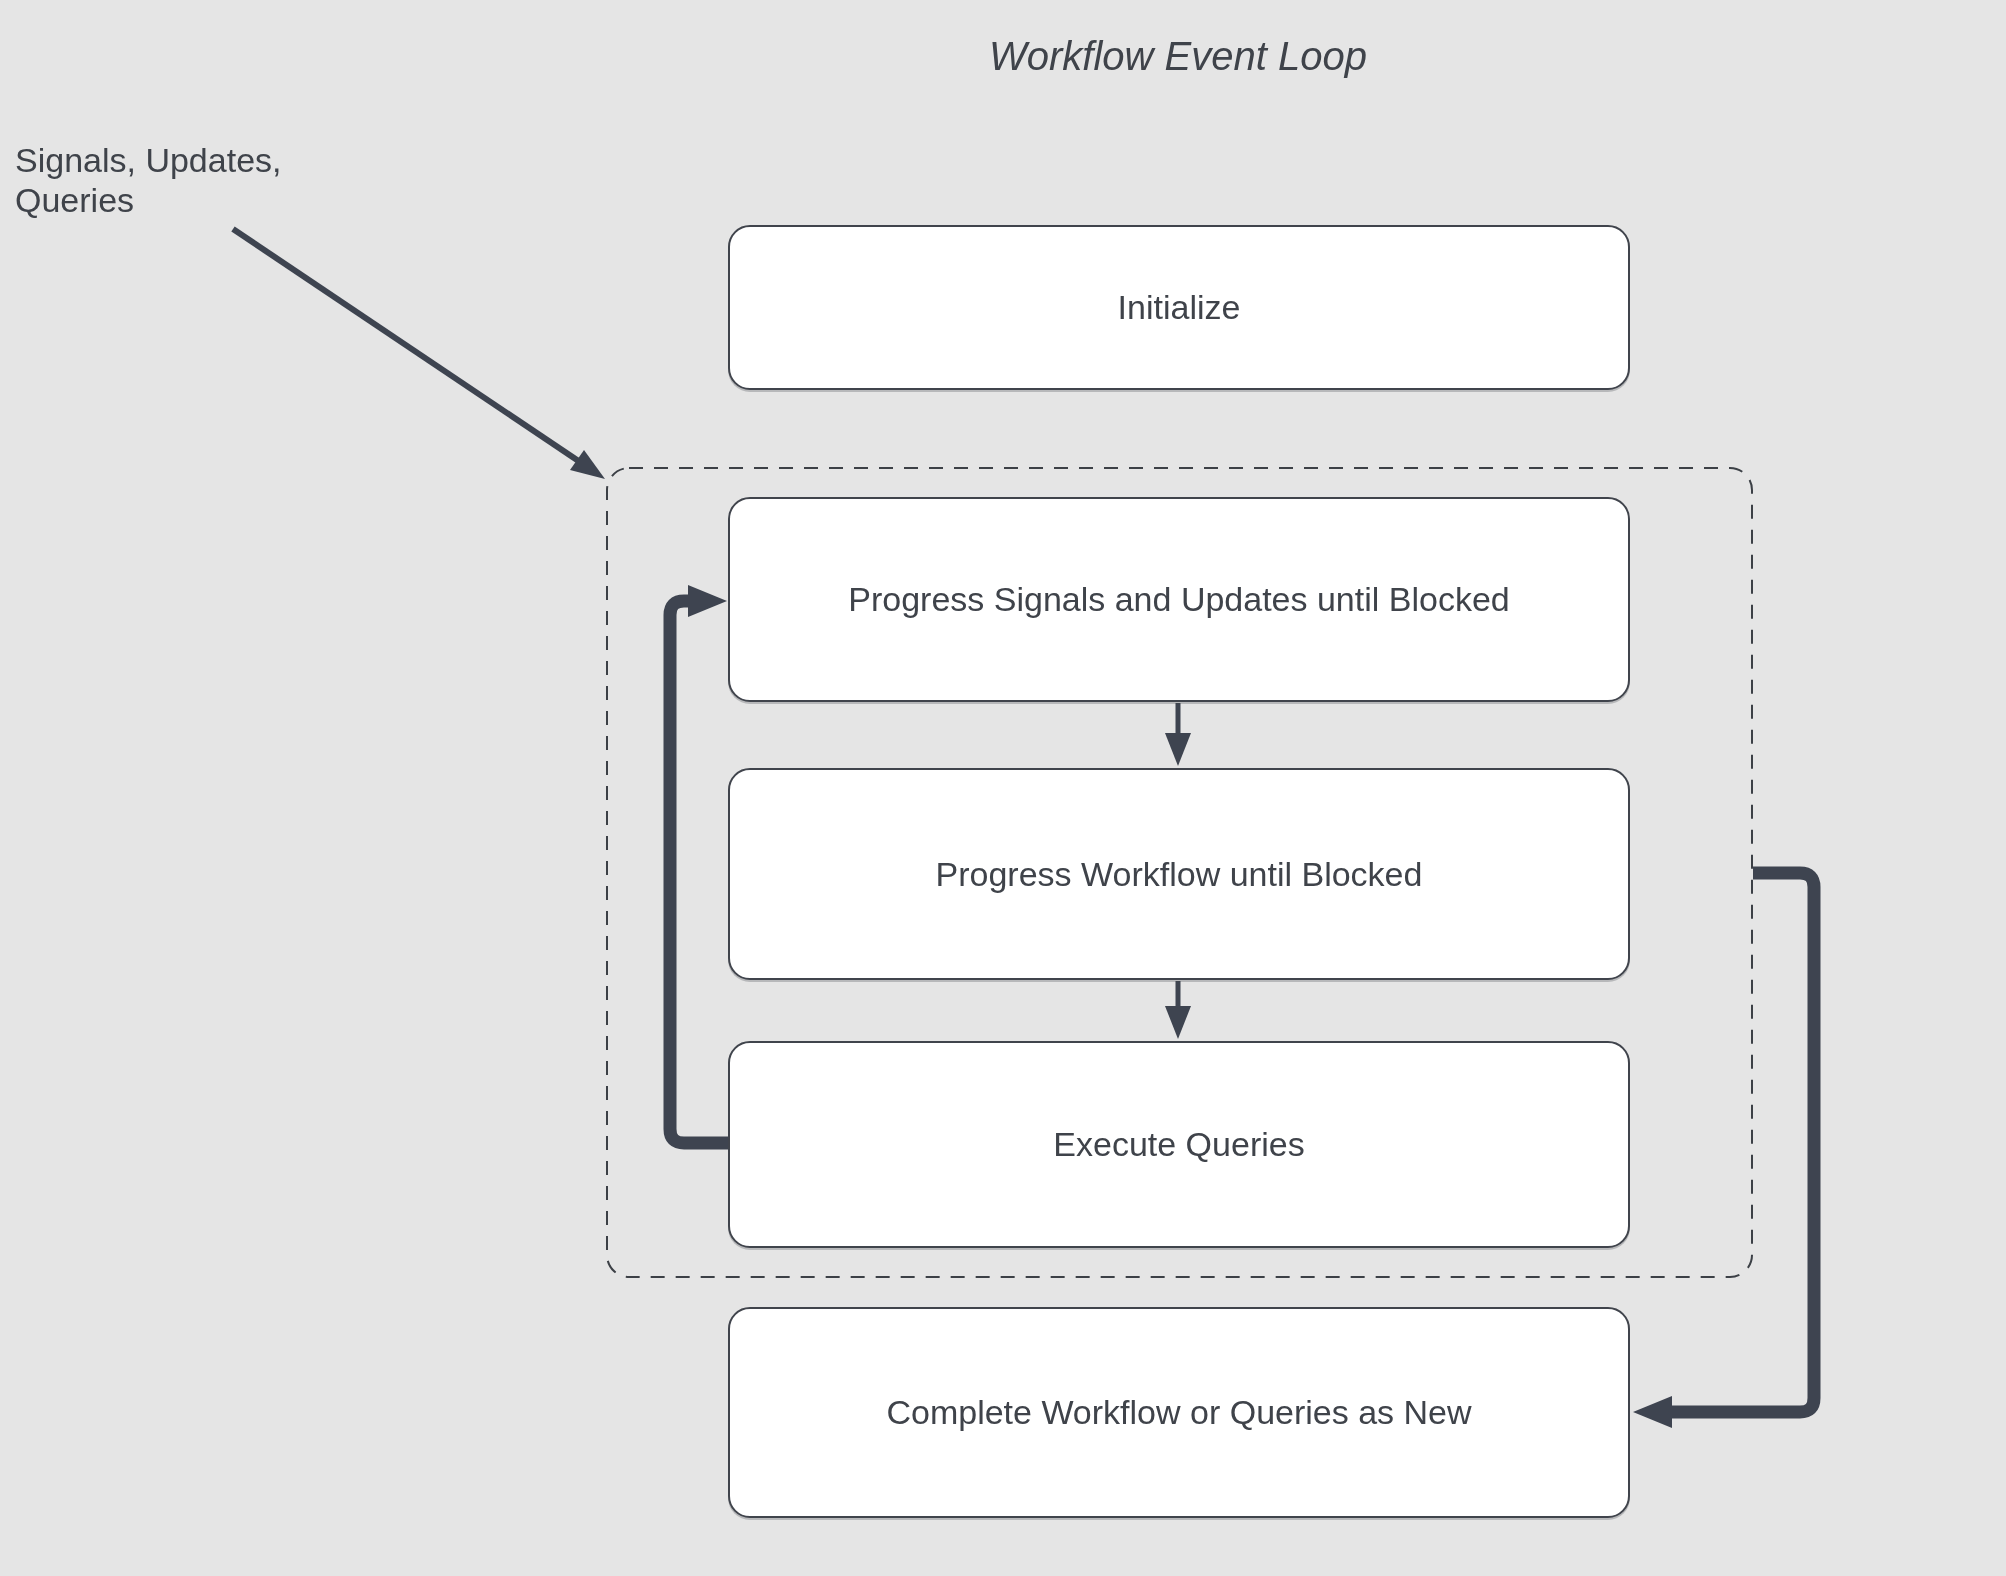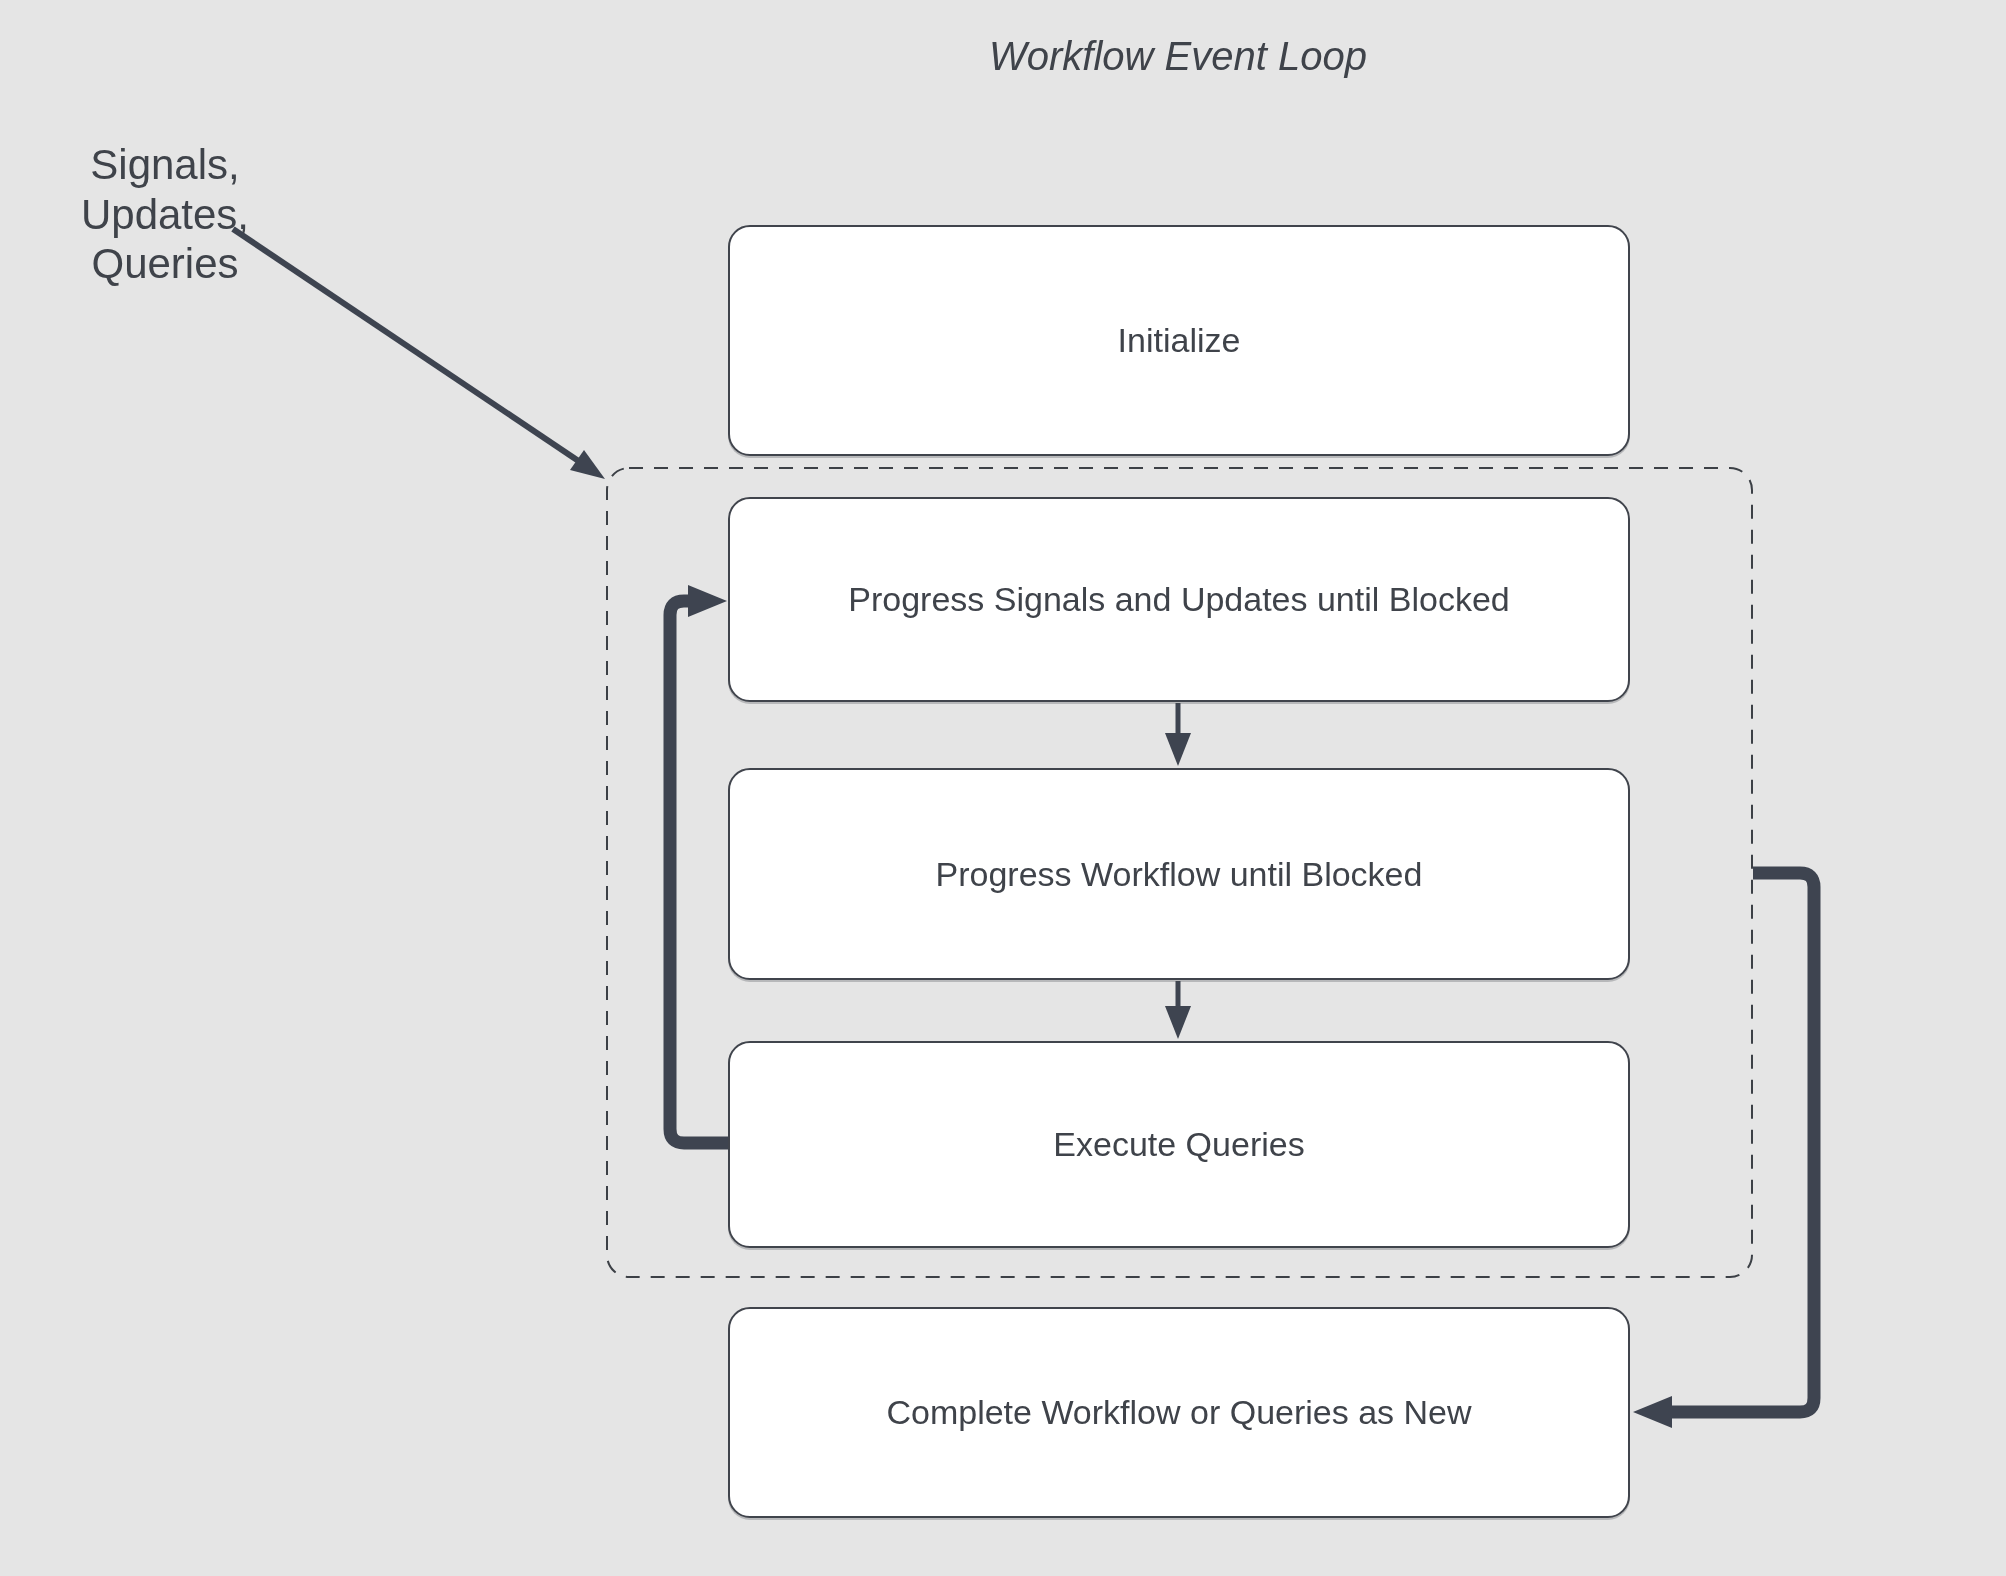--- a/index.html
+++ b/index.html
@@ -24,43 +24,42 @@
     font-size: 40px;
     font-style: italic;
     line-height: 1.2;
     color: #3f434a;
   }
   .ext-label {
     position: absolute;
     left: 15px;
     top: 140px;
     width: 300px;
-    text-align: center;
-    font-size: 42px;
+    font-size: 34px;
     line-height: 1.18;
     color: #3f434a;
   }
   .node {
     position: absolute;
     left: 728px;
     width: 902px;
     box-sizing: border-box;
     background: #ffffff;
     border: 2px solid #40444c;
     border-radius: 22px;
     box-shadow: 0 2px 0 rgba(64, 68, 76, 0.28);
     display: flex;
     align-items: center;
     justify-content: center;
     text-align: center;
     font-size: 34px;
     color: #3f434a;
     z-index: 2;
   }
-  #node-initialize        { top: 225px;  height: 231px; }
+  #node-initialize        { top: 225px;  height: 165px; }
   #node-progress-signals  { top: 497px;  height: 205px; }
   #node-progress-workflow { top: 768px;  height: 212px; }
   #node-execute-queries   { top: 1041px; height: 207px; }
   #node-complete          { top: 1307px; height: 211px; }
   .svg-layer {
     position: absolute;
     left: 0;
     top: 0;
     z-index: 1;
   }

